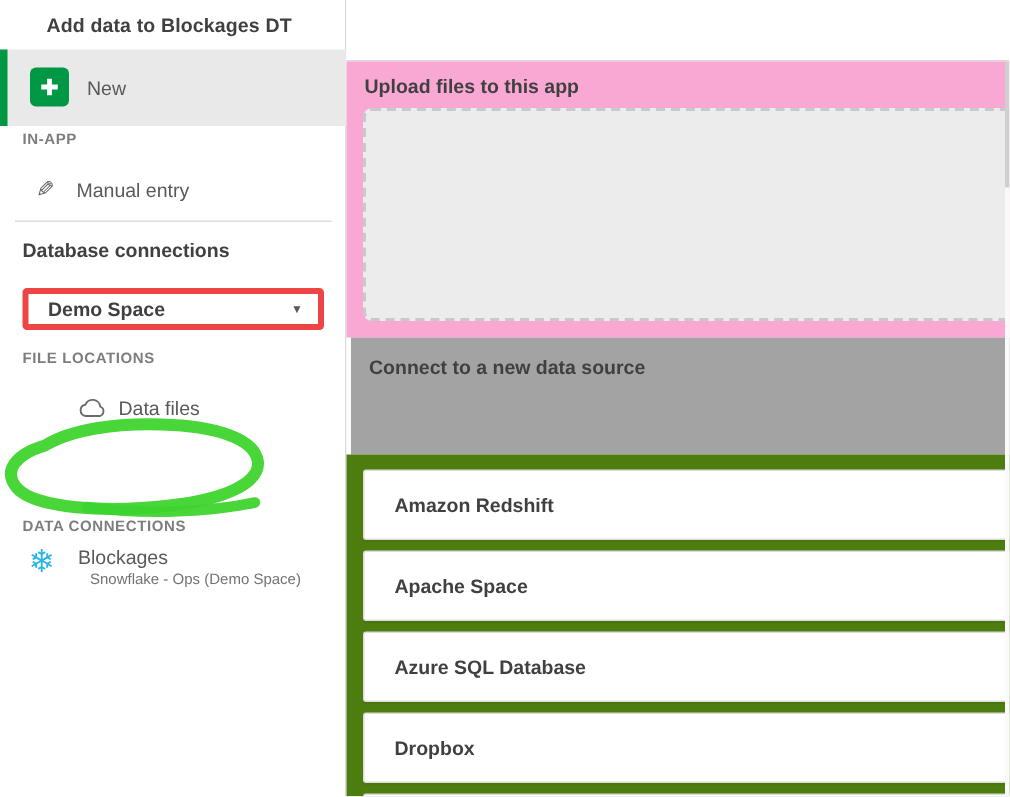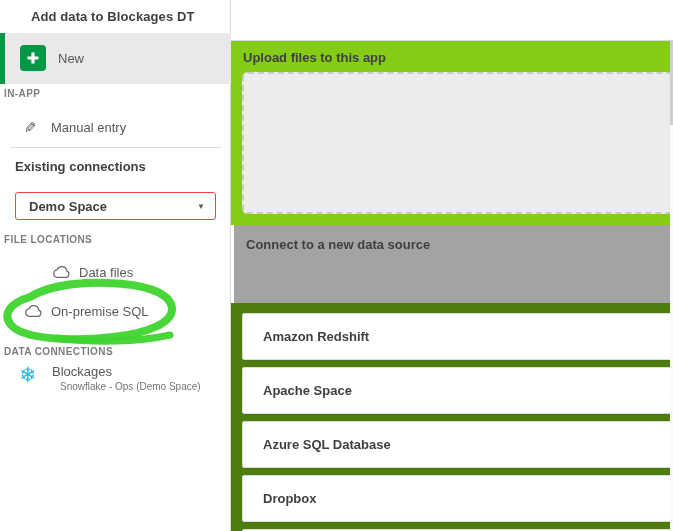--- a/index.html
+++ b/index.html
@@ -7,39 +7,39 @@
     position:relative;width:673px;height:531px;overflow:hidden;
     font-family:"Liberation Sans",sans-serif;color:#595959;background:#fff;
   }
   
   .sidebar{position:absolute;left:0;top:0;width:231px;height:531px;background:#fff;border-right:1px solid #d9d9d9;box-sizing:border-box;}
   .app-title{position:absolute;left:15px;top:9px;font-size:13px;font-weight:700;color:#404040;letter-spacing:.1px;margin-left:16px;}
   .new-item{position:absolute;left:0;top:33px;width:231px;height:51px;background:#e9e9e9;cursor:pointer;padding-left:22px;}
   .new-item .green-bar{position:absolute;left:0;top:0;width:5px;height:51px;background:#009845;}
   .plus-btn{position:absolute;left:20px;top:12px;width:26px;height:26px;background:#009845;border-radius:4px;display:flex;align-items:center;justify-content:center;}
   .new-label{position:absolute;left:58px;top:0;height:51px;display:flex;align-items:center;font-size:13px;color:#595959;}
-  .section-label{position:absolute;left:4px;font-size:10px;font-weight:700;color:#7d7d7d;letter-spacing:.4px;}
+  .section-label{position:absolute;left:15px;font-size:10px;font-weight:700;color:#7d7d7d;letter-spacing:.4px;}
   .side-row{position:absolute;left:0;width:231px;height:38px;cursor:pointer;}
   .side-row .row-icon{position:absolute;left:24px;top:50%;transform:translateY(-50%);display:flex;align-items:center;}
   .side-row .row-label{position:absolute;left:51px;top:50%;transform:translateY(-50%);font-size:13px;color:#595959;white-space:nowrap;}
   .pencil{font-size:15px;color:#595959;display:inline-block;transform:scaleX(-1);line-height:1;}
   .divider{position:absolute;left:10px;top:147px;width:211px;height:1px;background:#dcdcdc;}
   .side-heading{position:absolute;left:15px;font-size:13px;font-weight:700;color:#404040;}
-  .space-select{position:absolute;left:15px;top:192px;width:201px;height:28px;background:#fff;border:1px solid #ef4444;border-radius:3px;box-sizing:border-box;cursor:pointer;}
+  .space-select{position:absolute;left:15px;top:192px;width:201px;height:28px;background:#fff;border:4px solid #ef4444;border-radius:3px;box-sizing:border-box;cursor:pointer;}
   .space-select .sel-value{position:absolute;left:13px;top:50%;transform:translateY(-50%);font-size:13px;font-weight:700;color:#404040;}
   .space-select .caret{position:absolute;right:10px;top:50%;transform:translateY(-50%);font-size:8px;color:#595959;}
   .conn-row{position:absolute;left:0;width:231px;height:40px;cursor:pointer;}
   .conn-row .conn-icon{position:absolute;left:19px;top:2px;font-size:21px;color:#29b5e8;line-height:1;}
   .conn-row .conn-title{position:absolute;left:52px;top:2px;font-size:13px;color:#595959;}
   .conn-row .conn-sub{position:absolute;left:60px;top:19px;font-size:10px;color:#737373;white-space:nowrap;}
   .marker-svg{position:absolute;left:-4px;top:274px;pointer-events:none;z-index:6;}
   
   .main{position:absolute;left:231px;top:0;width:442px;height:531px;background:#fff;}
   .main-topband{position:absolute;left:0;top:0;width:442px;height:41px;background:#fff;border-bottom:1px solid #d8d8d8;box-sizing:border-box;}
-  .upload-section{position:absolute;left:0;top:41px;width:442px;height:184px;background:#84cc16;}
+  .upload-section{position:absolute;left:0;top:41px;width:442px;height:184px;background:#f9a8d4;}
   .panel-heading{font-size:13px;font-weight:700;color:#404040;}
   .upload-heading{position:absolute;left:12px;top:9px;}
   .dropzone{position:absolute;left:11px;right:-4px;top:31px;height:142px;background:#ececec;border:2px dashed #c9c9c9;border-radius:6px;box-sizing:border-box;}
   .connect-section{position:absolute;left:3px;top:225px;width:442px;height:78px;background:#a3a3a3;}
   .connect-heading{position:absolute;left:12px;top:12px;}
   .search-row{position:absolute;left:17px;top:38px;height:26px;display:flex;align-items:center;}
   .search-row svg{flex:0 0 auto;}
   .search-input{margin-left:9px;width:300px;border:none;outline:none;background:transparent;font-family:"Liberation Sans",sans-serif;font-size:13.5px;color:#404040;}
   .search-input::placeholder{font-style:italic;color:#a9a9a9;}
   .list-section{position:absolute;left:0;top:303px;width:494px;height:228px;background:#4d7c0f;}
@@ -71,46 +71,38 @@
 
     <div class="side-row" style="top:108px;">
       <span class="row-icon">
           <span class="pencil">✎</span>
         </span>
       <span class="row-label">Manual entry</span>
     </div>
 
     <div class="divider"></div>
 
-    <div class="side-heading" style="top:159px;">Existing connections</div>
+    <div class="side-heading" style="top:159px;">Database connections</div>
 
     <div class="space-select">
       <span class="sel-value">Demo Space</span>
       <span class="caret">▼</span>
     </div>
 
     <div class="section-label" style="top:234px;">FILE LOCATIONS</div>
 
     <div class="side-row" style="top:253px;margin-left:28px;">
       <span class="row-icon">
         <svg width="19" height="14" viewBox="0 0 20 14">
             <path d="M5.2 12.6 A4 4 0 0 1 5.2 4.7 A5.4 5.4 0 0 1 15.6 6.1 A3.4 3.4 0 0 1 15.3 12.6 Z" fill="none" stroke="#6b6b6b" stroke-width="1.3" stroke-linejoin="round"></path>
           </svg>
       </span>
       <span class="row-label">Data files</span>
     </div>
 
-    <div class="side-row" style="top:292px;">
-      <span class="row-icon">
-        <svg width="19" height="14" viewBox="0 0 20 14">
-            <path d="M5.2 12.6 A4 4 0 0 1 5.2 4.7 A5.4 5.4 0 0 1 15.6 6.1 A3.4 3.4 0 0 1 15.3 12.6 Z" fill="none" stroke="#6b6b6b" stroke-width="1.3" stroke-linejoin="round"></path>
-          </svg>
-      </span>
-      <span class="row-label">On-premise SQL</span>
-    </div>
 
     <div class="section-label" style="top:346px;">DATA CONNECTIONS</div>
 
     <div class="conn-row" style="top:362px;">
       <span class="conn-icon">❄</span>
       <span class="conn-title">Blockages</span>
       <span class="conn-sub">Snowflake - Ops (Demo Space)</span>
     </div>
 
     <svg class="marker-svg" width="192" height="80" viewBox="0 0 192 80">

